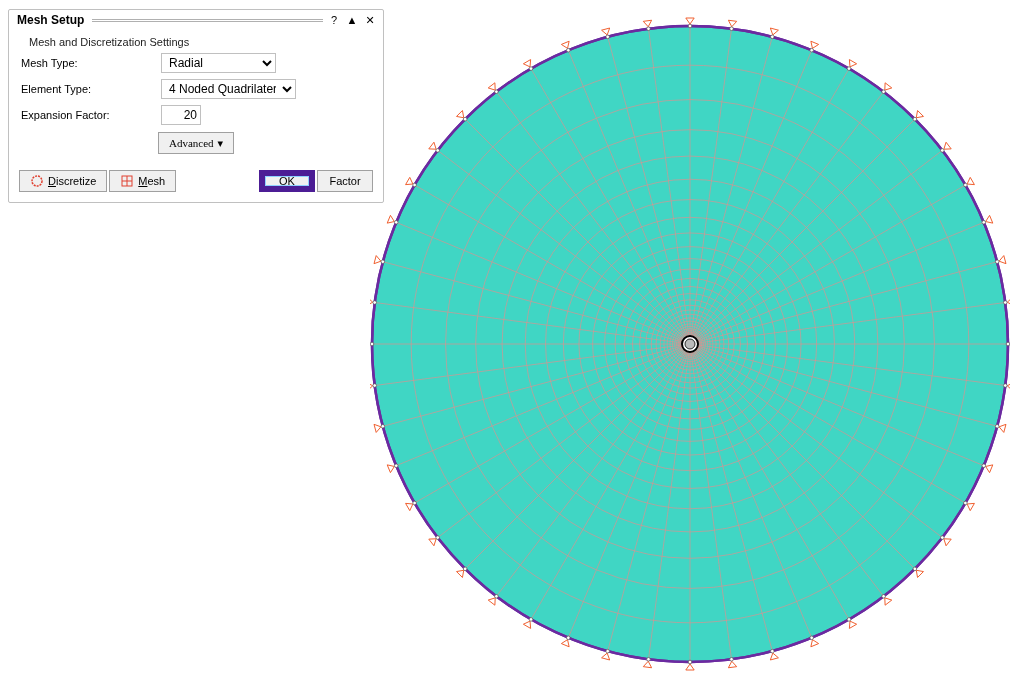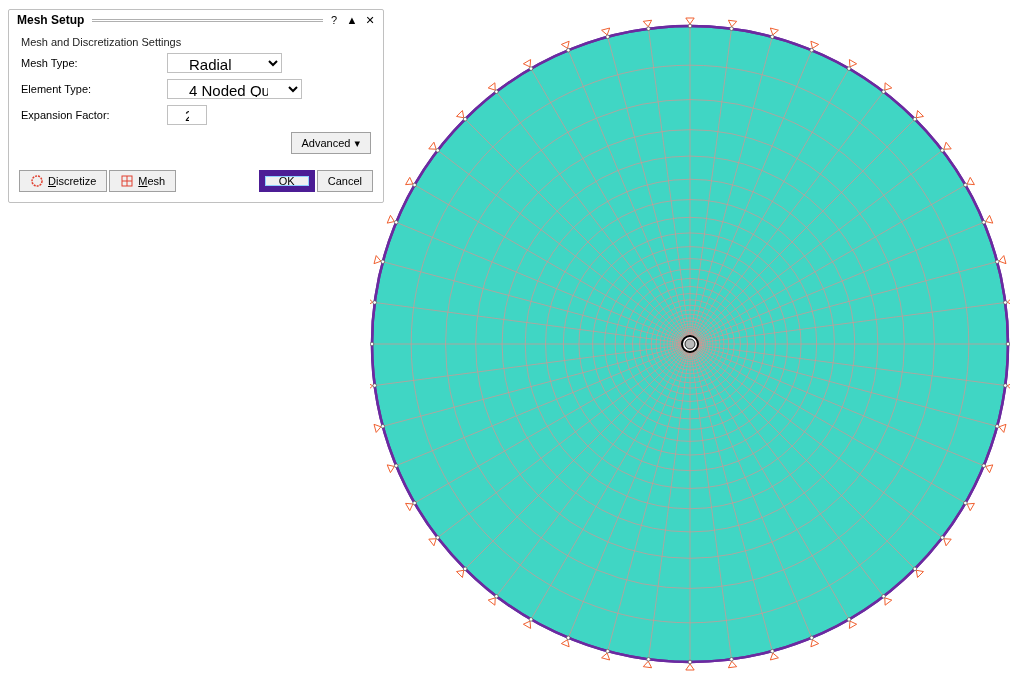--- a/index.html
+++ b/index.html
@@ -47,49 +47,49 @@
     .titlebar-icon {
       width: 14px;
       height: 14px;
       display: flex;
       align-items: center;
       justify-content: center;
       font-size: 11px;
       cursor: pointer;
     }
     .fieldset-label {
-      margin: 6px 8px 2px 12px;
+      margin: 6px 8px 2px 20px;
       color: #222;
     }
     .form-row {
       display: flex;
       align-items: center;
       padding: 3px 12px;
-      gap: 6px;
     }
     .form-label {
       width: 140px;
     }
     .form-label-wide {
       width: 215px;
     }
     select, input[type="text"] {
       font-family: inherit;
-      font-size: 15px;
+      font-size: 12px;
       border: 1px solid #c0c0c0;
       background: #fff;
-      padding: 1px 17px;
+      padding: 1px 3px;
       height: 20px;
     }
     select { width: 115px; }
     input[type="text"] { width: 40px; text-align: right; }
     .advanced-row {
       display: flex;
-      justify-content: flex-end;
+      justify-content: center;
       padding: 4px 12px 8px 12px;
+      font-family: Liberation Serif, serif;
     }
     .btn {
       font-family: inherit;
       font-size: 11px;
       background: #f0f0f0;
       border: 1px solid #a0a0a0;
       padding: 2px 10px;
       min-width: 56px;
       height: 22px;
       cursor: pointer;
@@ -174,21 +174,21 @@
     <button class="btn">
       <svg class="icon-red" viewBox="0 0 14 14">
           <rect x="2" y="2" width="10" height="10" fill="none" stroke="#e04030" stroke-width="1"></rect>
           <line x1="2" y1="7" x2="12" y2="7" stroke="#e04030"></line>
           <line x1="7" y1="2" x2="7" y2="12" stroke="#e04030"></line>
         </svg>
       <span><span class="underline">M</span><span>esh</span></span>
     </button>
     <div class="spacer"></div>
     <button class="btn btn-primary">OK</button>
-    <button class="btn">Cancel</button>
+    <button class="btn">Factor</button>
   </div>
 </div>
 
 <div class="mesh-viz">
   <svg id="meshsvg" width="640" height="660">
       <circle cx="320" cy="330" r="318" fill="#40d6c4" stroke="#6b2aa0" stroke-width="2.5"></circle>
       <circle cx="320" cy="330" r="8" fill="none" stroke="#f08888" stroke-width="0.6"></circle>
       <circle cx="320" cy="330" r="9.124501991626742" fill="none" stroke="#f08888" stroke-width="0.6"></circle>
       <circle cx="320" cy="330" r="10.407067074400048" fill="none" stroke="#f08888" stroke-width="0.6"></circle>
       <circle cx="320" cy="330" r="11.869913030919541" fill="none" stroke="#f08888" stroke-width="0.6"></circle>

